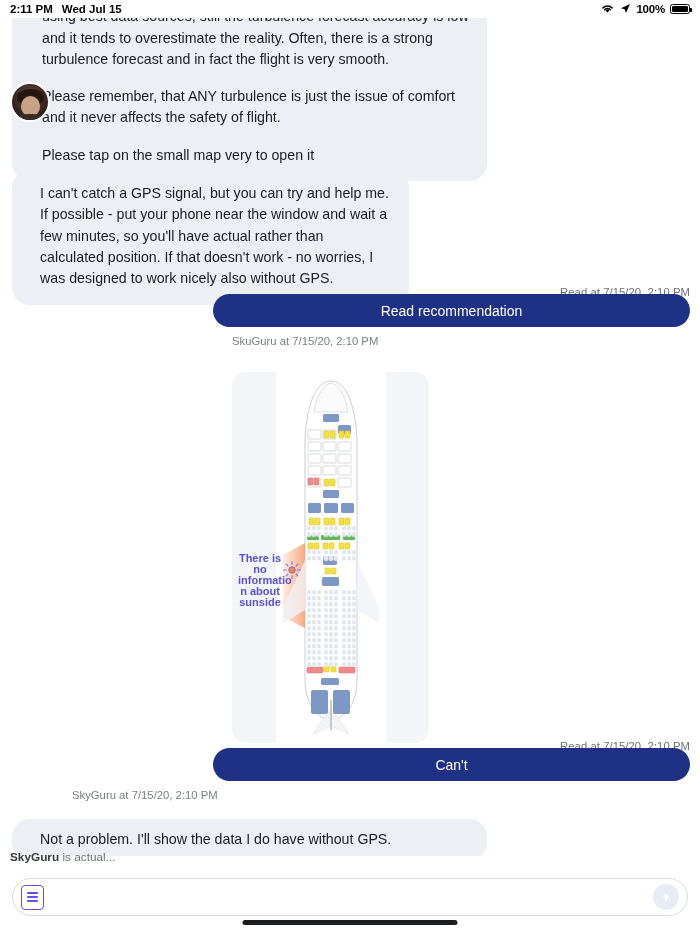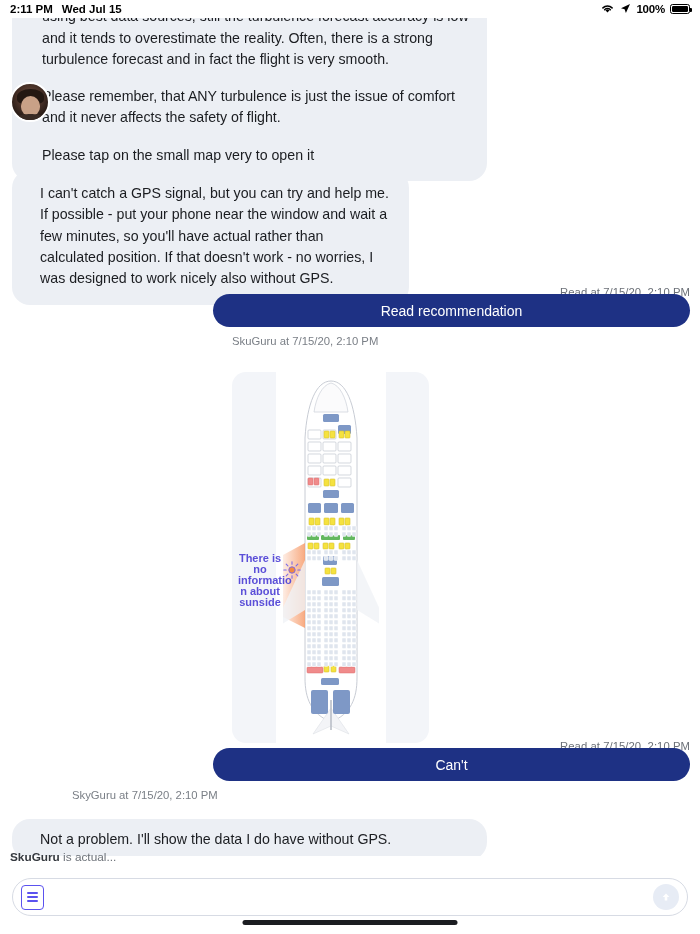--- a/index.html
+++ b/index.html
@@ -522,21 +522,21 @@
     <div class="read-line" style="top:722px">Read at 7/15/20, 2:10 PM</div>
 
     <div class="user-bubble" style="left:213px; top:730px; width:477px;">Can't</div>
 
     <div class="sender-label" style="left:72px; top:771px">SkyGuru at 7/15/20, 2:10 PM</div>
 
     <div class="last-bubble">Not a problem. I'll show the data I do have without GPS.</div>
   </div>
 
   <div class="typing">
-    <b>SkuGuru</b><span> is actual...</span>
+    <b>SkyGuru</b><span> is actual...</span>
   </div>
 
   <div class="composer">
     <div class="menu-icon">
         <i></i>
         <i></i>
         <i></i>
       </div>
     <input class="composer-input" type="text" placeholder="" style="">
     <div class="send-btn">

